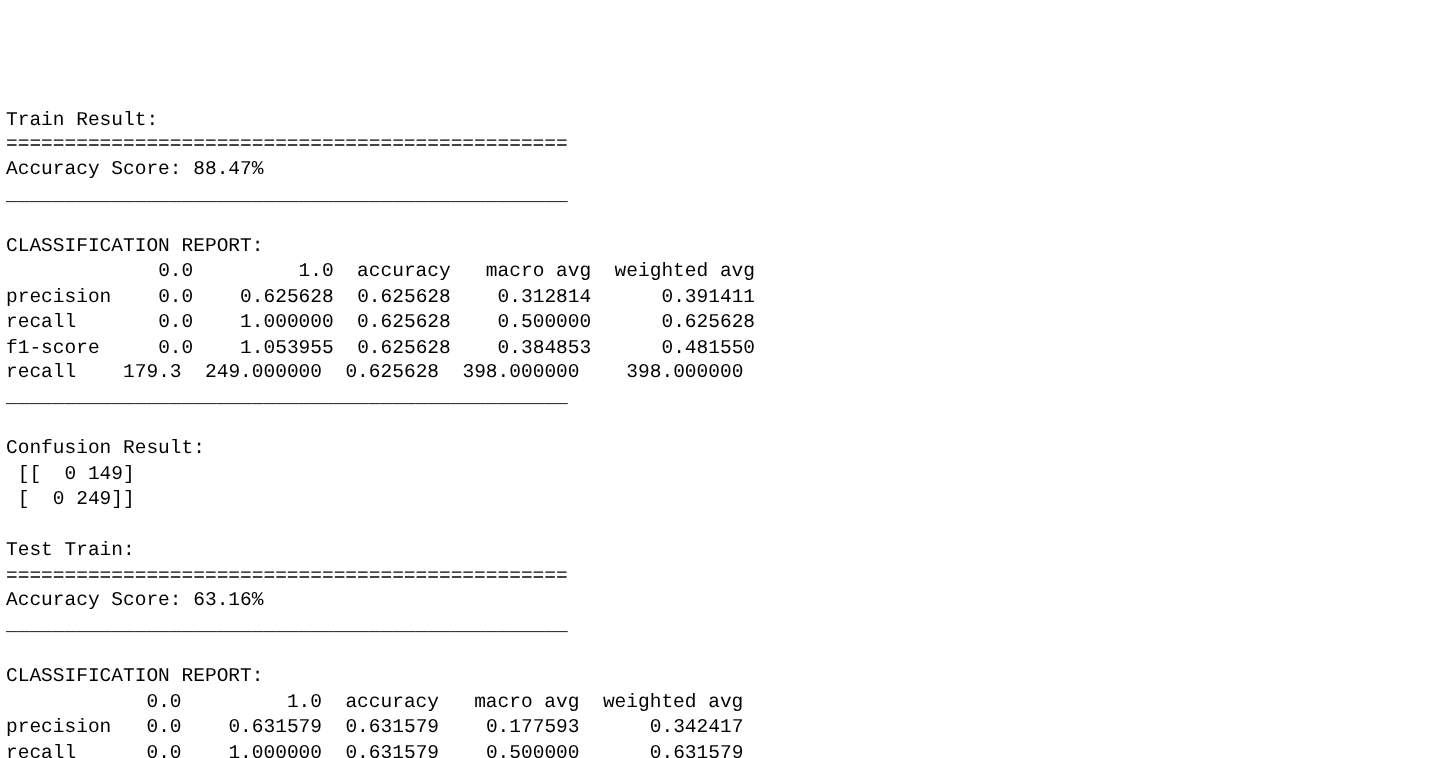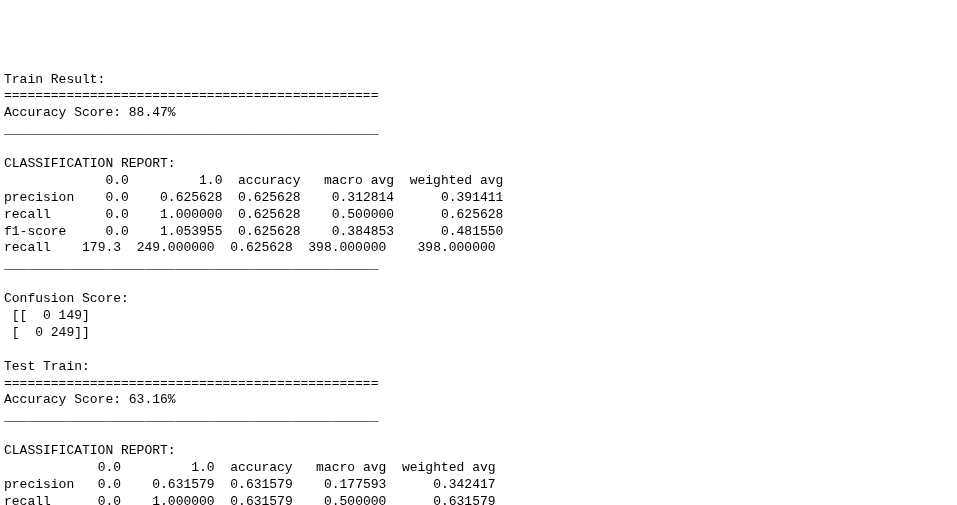--- a/index.html
+++ b/index.html
@@ -27,21 +27,21 @@
 <span>________________________________________________</span>
 
 <span>CLASSIFICATION REPORT:</span>
 <span>             <span>0.0</span>         <span>1.0</span>  <span>accuracy</span>   <span>macro avg</span>  <span>weighted avg</span></span>
 <span><span>precision</span>    <span>0.0</span>    <span>0.625628</span>  <span>0.625628</span>    <span>0.312814</span>      <span>0.391411</span></span>
 <span><span>recall</span>       <span>0.0</span>    <span>1.000000</span>  <span>0.625628</span>    <span>0.500000</span>      <span>0.625628</span></span>
 <span><span>f1-score</span>     <span>0.0</span>    <span>1.053955</span>  <span>0.625628</span>    <span>0.384853</span>      <span>0.481550</span></span>
 <span><span>recall</span>    <span>179.3</span>  <span>249.000000</span>  <span>0.625628</span>  <span>398.000000</span>    <span>398.000000</span></span>
 <span>________________________________________________</span>
 
-<span>Confusion Score: </span>
+<span>Confusion Result: </span>
 <span> [[  0 149]</span>
 <span> [  0 249]]</span>
 
 <span>Test Train:</span>
 <span>================================================</span>
 <span>Accuracy Score: 63.16%</span>
 <span>________________________________________________</span>
 
 <span>CLASSIFICATION REPORT:</span>
 <span>            <span>0.0</span>         <span>1.0</span>  <span>accuracy</span>   <span>macro avg</span>  <span>weighted avg</span></span>

